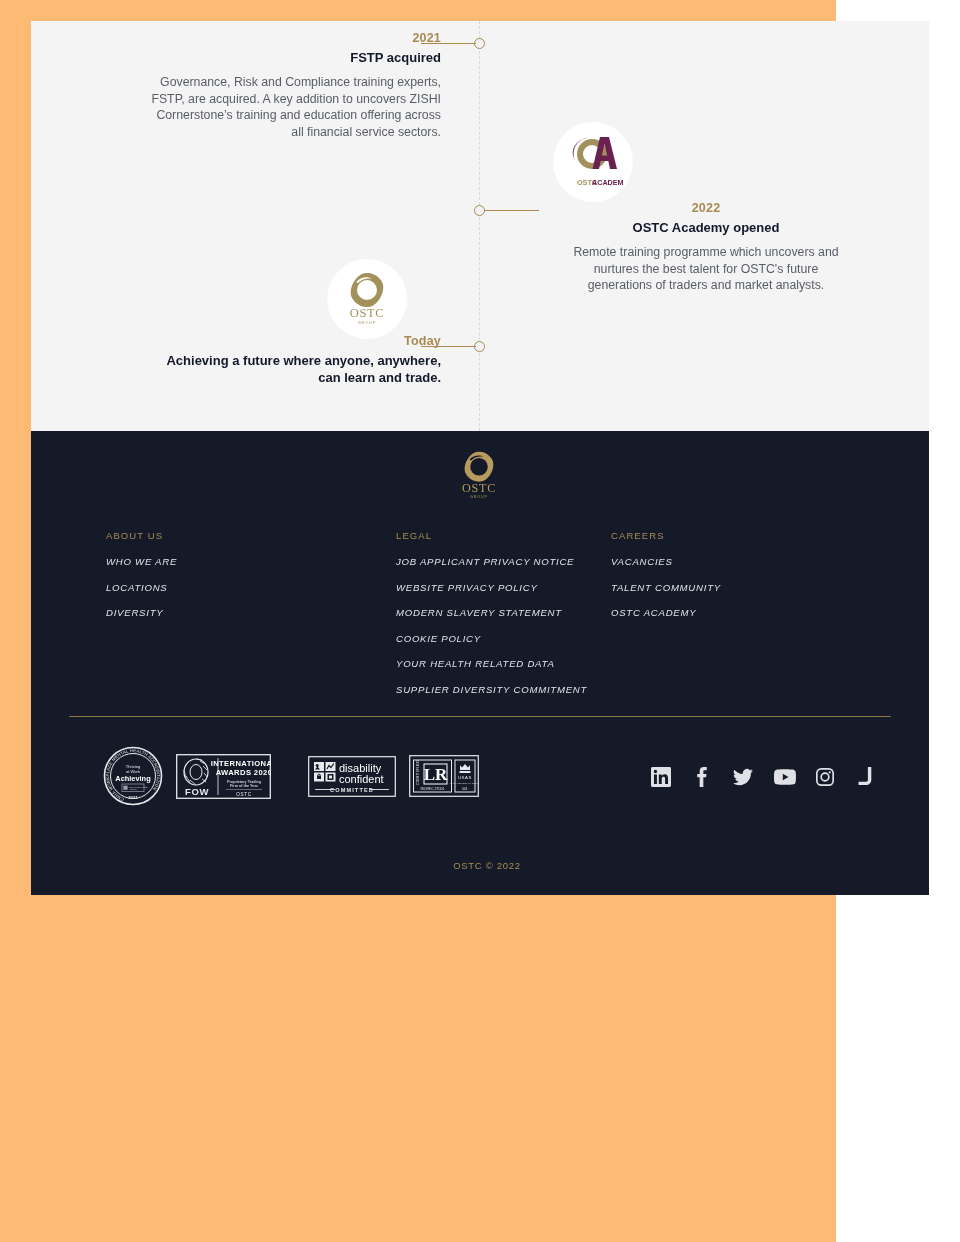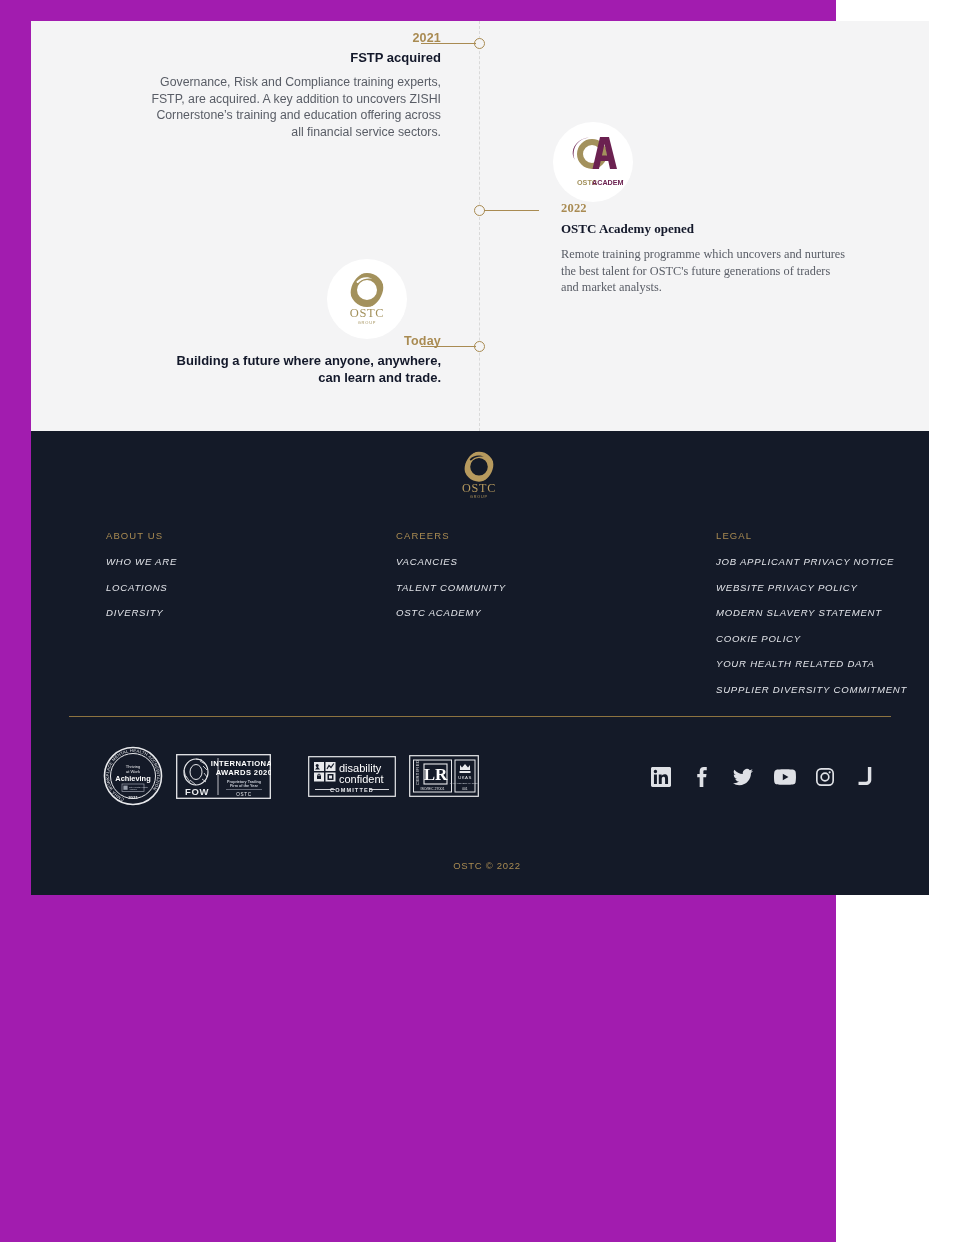--- a/index.html
+++ b/index.html
@@ -3,21 +3,21 @@
 <meta charset="utf-8">
 <style>
   * { box-sizing: border-box; margin: 0; padding: 0; }
   html, body {
     width: 960px;
     height: 1242px;
     background: #ffffff;
     font-family: "Liberation Sans", sans-serif;
   }
 
-  .page { width: 836px; height: 1242px; position: relative; background: #a21caf; }
+  .page { width: 836px; height: 1242px; position: relative; background: #fdba74; }
 
   
   .timeline-section {
     position: absolute;
     left: 31px; top: 21px;
     width: 898px; height: 410px;
     background: #f4f4f5;
     overflow: hidden;
   }
 
@@ -47,21 +47,21 @@
     border-top: 1px solid #a98b52;
   }
   .connector.c1 { left: 390px; top: 22px; width: 55px; }
   .connector.c2 { left: 453px; top: 189px; width: 55px; }
   .connector.c3 { left: 390px; top: 325px; width: 55px; }
 
   
   .entry { position: absolute; }
 
   .entry-left { text-align: right; }
-  .entry-right { text-align: left; font-family: Liberation Serif, serif; }
+  .entry-right { text-align: center; }
 
   .year {
     font-size: 12.5px;
     font-weight: bold;
     color: #a98b52;
     letter-spacing: 0.2px;
     margin-bottom: 5px;
   }
   .etitle {
     font-size: 13px;
@@ -231,21 +231,21 @@
           <path d="M2.5 17.6 C11.5 16.4 18 9 18 0 C18 -4.2 16.6 -8 14.3 -11 C16.2 -7.4 16.8 -3.4 16 0.5 C14.3 8.8 8.7 15.3 2.5 17.6 Z" fill="#ffffff"></path>
           <path d="M-10.5 -8.5 C-6 -13 0.5 -14 5.5 -11 C1 -12.2 -3.8 -11.2 -7.5 -8.3 C-9 -7.1 -10 -6 -10.5 -8.5 Z" fill="#ffffff"></path>
         </g>
         <text x="31" y="49" text-anchor="middle" font-family="Liberation Serif, serif" font-size="12.5" letter-spacing="0.6" fill="#a3915c">OSTC</text>
         <text x="31" y="55.5" text-anchor="middle" font-family="Liberation Sans, sans-serif" font-size="4" letter-spacing="0.8" fill="#a3915c">GROUP</text>
       </svg>
     </div>
 
     <div class="entry entry-left etoday">
       <div class="year">Today</div>
-      <div class="today-head">Building a future where anyone, anywhere, can learn and trade.</div>
+      <div class="today-head">Achieving a future where anyone, anywhere, can learn and trade.</div>
     </div>
   </div>
 
   <div class="footer">
 
     <div class="footer-logo">
       <svg width="60" height="58" viewBox="0 0 62 62">
         <g transform="translate(31,20)">
           <path d="M0 -16 A16 16 0 0 1 0 16 A16 16 0 0 1 0 -16 Z M0 -9.4 A9.4 9.4 0 1 0 0 9.4 A9.4 9.4 0 1 0 0 -9.4 Z" fill="#b79a5e"></path>
           <path d="M-2 -16.5 C-10.5 -15.5 -17 -8.5 -17 0 C-17 3.8 -15.9 7.2 -14 9.9 C-15.5 6.6 -15.9 3.2 -15.2 -0.2 C-13.8 -8.1 -8.2 -14.4 -2 -16.5 Z" fill="#141a28"></path>
@@ -259,35 +259,35 @@
 
     <div class="link-cols">
 
       <div class="col about">
         <div class="col-head">ABOUT US</div>
         <a class="col-link" href="#">WHO WE ARE</a>
         <a class="col-link" href="#">LOCATIONS</a>
         <a class="col-link" href="#">DIVERSITY</a>
       </div>
 
-      <div class="col careers">
-        <div class="col-head">CAREERS</div>
-        <a class="col-link" href="#">VACANCIES</a>
-        <a class="col-link" href="#">TALENT COMMUNITY</a>
-        <a class="col-link" href="#">OSTC ACADEMY</a>
-      </div>
-
       <div class="col legal">
         <div class="col-head">LEGAL</div>
         <a class="col-link" href="#">JOB APPLICANT PRIVACY NOTICE</a>
         <a class="col-link" href="#">WEBSITE PRIVACY POLICY</a>
         <a class="col-link" href="#">MODERN SLAVERY STATEMENT</a>
         <a class="col-link" href="#">COOKIE POLICY</a>
         <a class="col-link" href="#">YOUR HEALTH RELATED DATA</a>
         <a class="col-link" href="#">SUPPLIER DIVERSITY COMMITMENT</a>
+      </div>
+
+      <div class="col careers">
+        <div class="col-head">CAREERS</div>
+        <a class="col-link" href="#">VACANCIES</a>
+        <a class="col-link" href="#">TALENT COMMUNITY</a>
+        <a class="col-link" href="#">OSTC ACADEMY</a>
       </div>
     </div>
 
     <div class="divider"></div>
 
     <div class="badges">
 
       <div class="badge-cmha">
         <svg width="60" height="60" viewBox="0 0 60 60">
           <circle cx="30" cy="30" r="28.5" fill="none" stroke="#e8e9ec" stroke-width="1.6"></circle>

